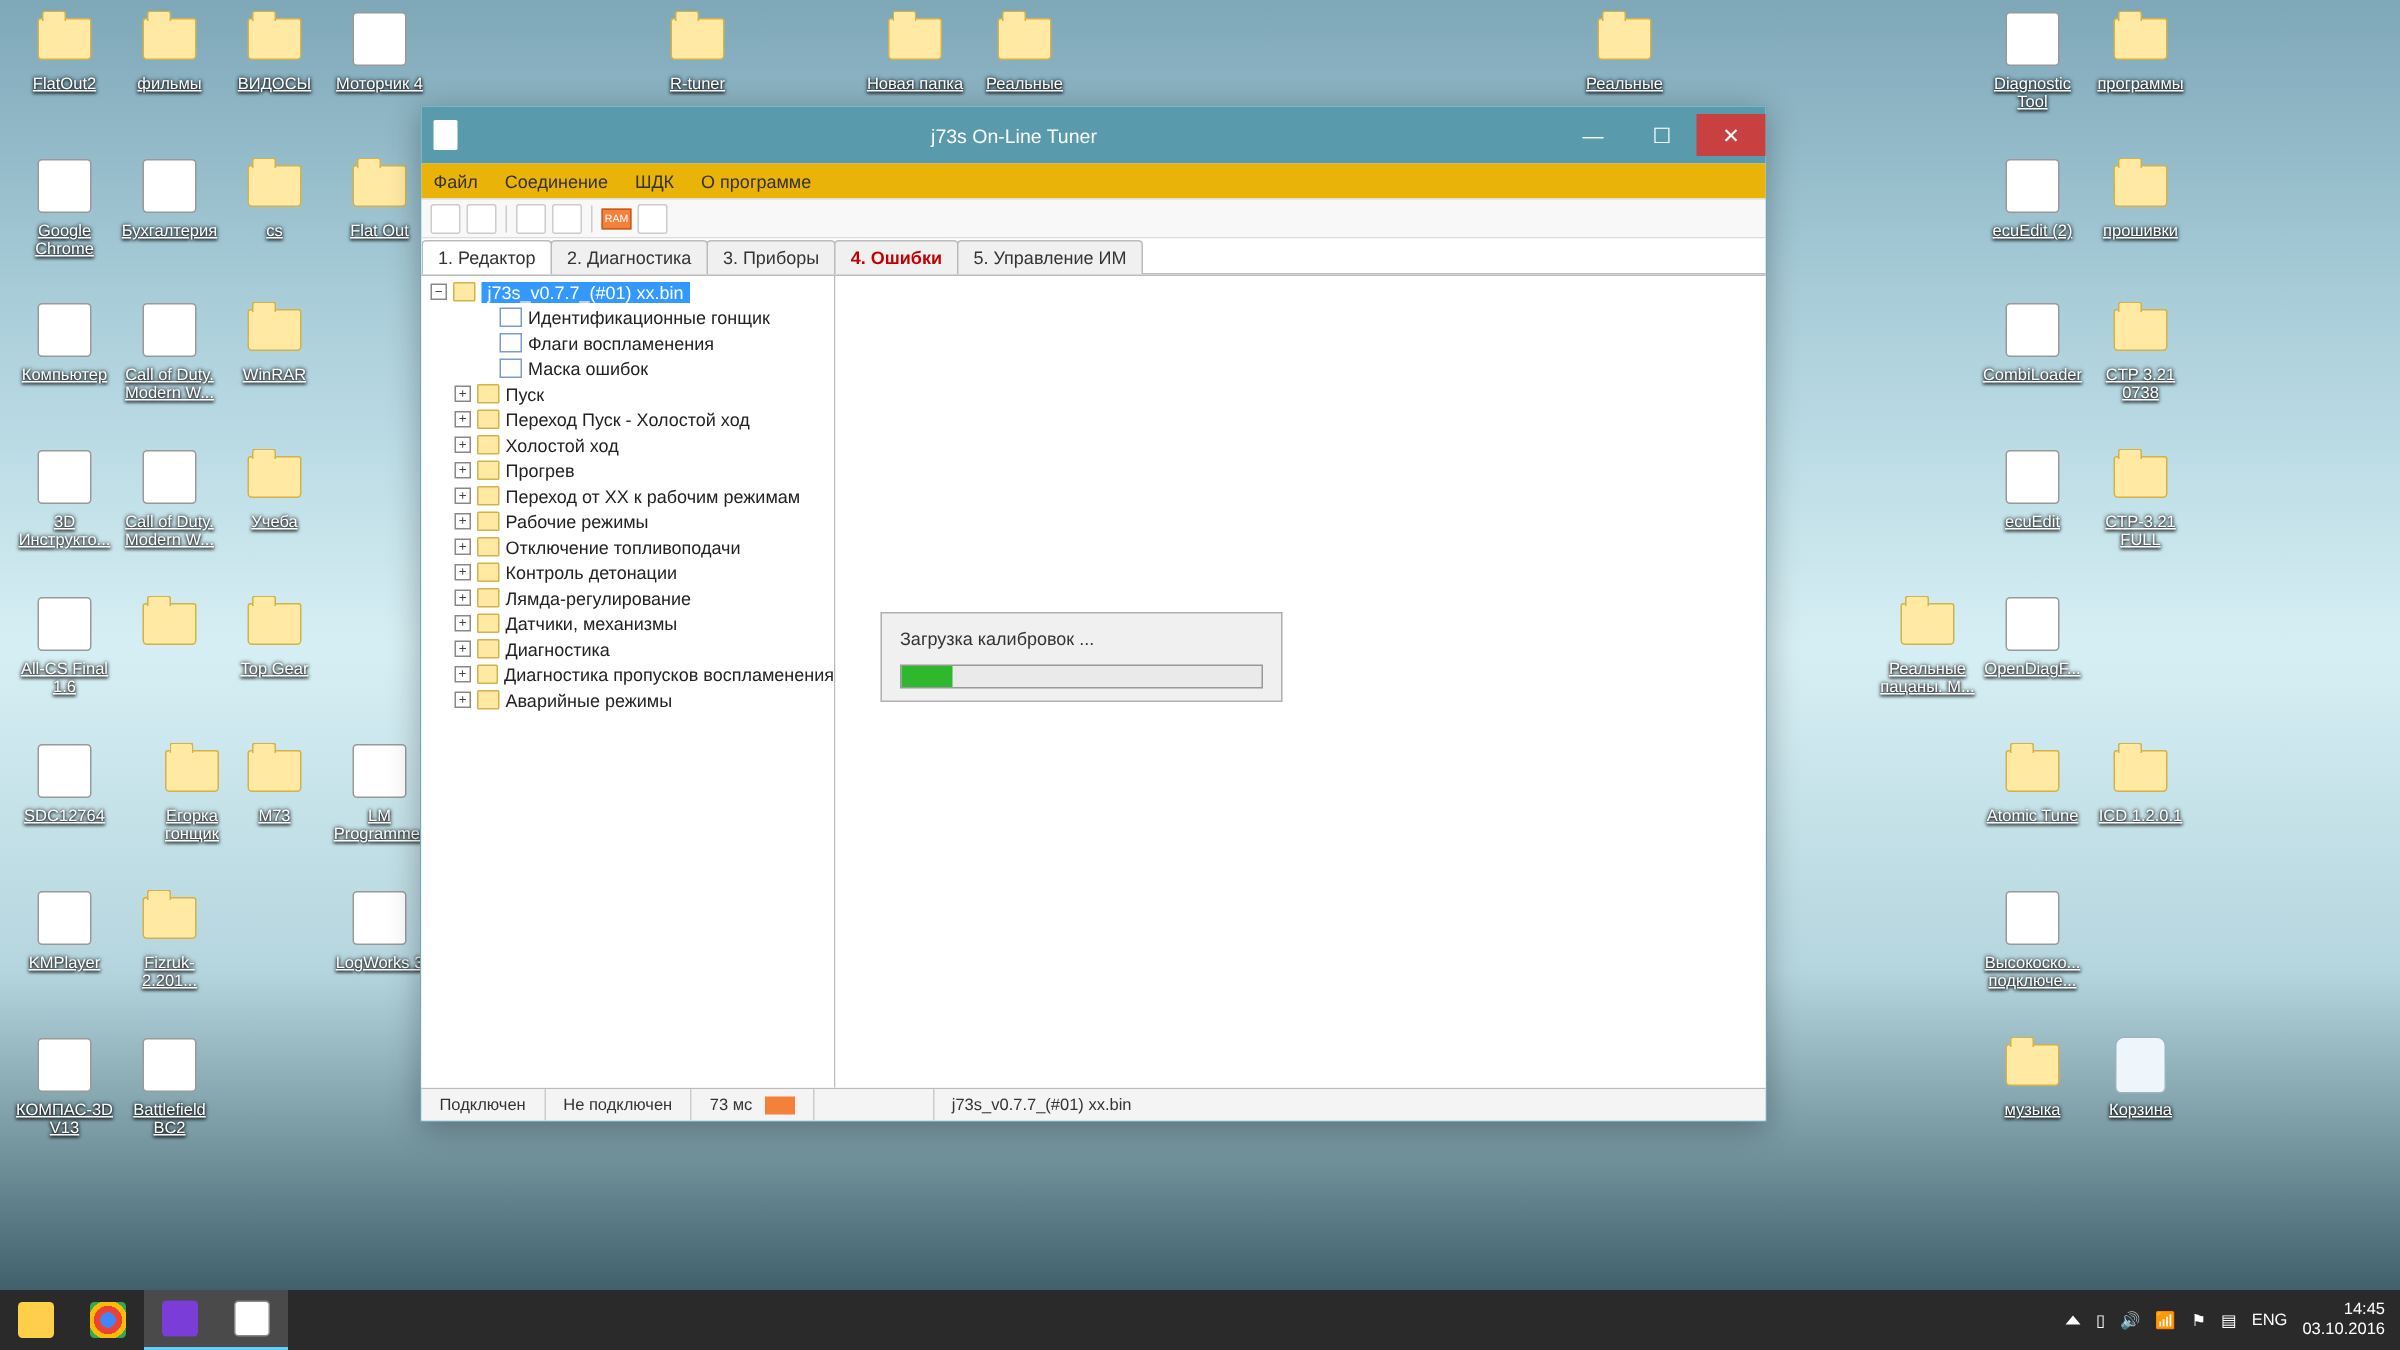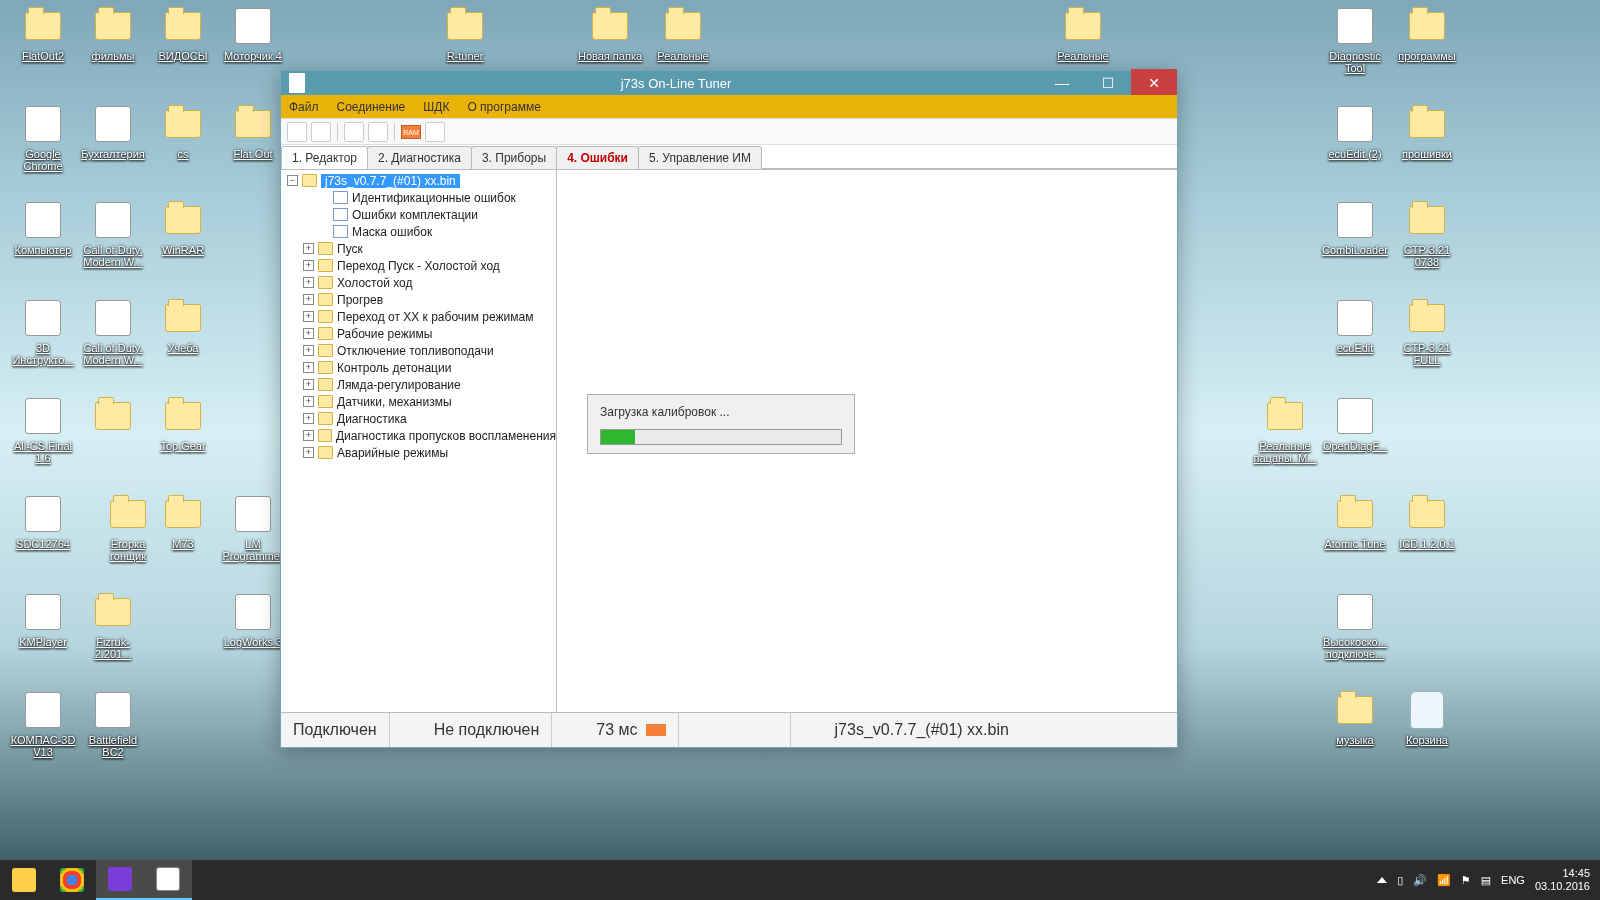--- a/index.html
+++ b/index.html
@@ -7,21 +7,21 @@
   
   .desktop { position: absolute; inset: 0; }
   .dicon { position: absolute; width: 70px; text-align: center; color: #fff; font-size: 11px; text-shadow: 0 0 3px #000,0 1px 2px #000; cursor: pointer; text-decoration: underline; }
   .dicon .glyph { width: 40px; height: 40px; margin: 0 auto 4px; display: flex; align-items: center; justify-content: center; }
   .folder { width: 36px; height: 28px; background: #ffe9a3; border: 1px solid #d4b24a; border-radius: 2px 2px 3px 3px; position: relative; }
   .folder::before { content:""; position:absolute; top:-6px; left:2px; width:14px; height:6px; background:#ffe9a3; border:1px solid #d4b24a; border-bottom:none; border-radius:2px 2px 0 0;}
   .generic { width:36px; height:36px; background:#fff; border:1px solid #999; border-radius:3px; }
   .recycle { width:34px; height:38px; background:#eef6fb; border:1px solid #9cb4c0; border-radius:6px 6px 4px 4px; }
   
   .window { position:absolute; left:280px; top:70px; width:898px; height:678px; background:#f0f0f0; border:1px solid #6fa8b8; box-shadow:0 4px 20px rgba(0,0,0,.3); display:flex; flex-direction:column; }
-  .titlebar { height:24px; background:#5a9aad; display:flex; align-items:center; color:#fff; font-size:12px; }
+  .titlebar { height:38px; background:#5a9aad; display:flex; align-items:center; color:#fff; font-size:12px; }
   .titlebar .doc-icon { width:16px; height:20px; background:#fff; margin:0 8px; border-radius:1px; }
   .titlebar .title { flex:1; text-align:center; font-size:13px; }
   .titlebar .winbtns { display:flex; }
   .titlebar .wbtn { width:46px; height:28px; display:flex; align-items:center; justify-content:center; color:#fff; font-size:14px; cursor:pointer; }
   .titlebar .wbtn.close { background:#c94040; }
   .menubar { height:24px; background:#eab308; border-bottom:1px solid #ddd; display:flex; align-items:center; padding:0 8px; font-size:12px; color:#333; }
   .menubar span { margin-right:18px; cursor:pointer; }
   .toolbar { height:26px; background:#f8f8f8; border-bottom:1px solid #ddd; display:flex; align-items:center; padding:0 6px; gap:4px; }
   .toolbar .tbtn { width:20px; height:20px; background:#fff; border:1px solid #ccc; border-radius:2px; cursor:pointer; }
   .toolbar .sep { width:1px; height:18px; background:#ccc; margin:0 2px; }
@@ -39,21 +39,21 @@
   .tree .tfolder { background:#ffe9a3; border:1px solid #d4b24a; border-radius:1px; }
   .tree .tfolder.open { background:#ffe9a3; }
   .tree .tdoc { background:#fff; border:1px solid #7a9ccf; position:relative; }
   .tree .root { background:#3399ff; color:#fff; padding:0 4px; }
   .tree .indent1 { padding-left:22px; }
   .tree .indent2 { padding-left:22px; }
   .main { flex:1; background:#fff; position:relative; }
   .dialog { position:absolute; left:30px; top:224px; width:268px; height:60px; background:#f0f0f0; border:1px solid #b0b0b0; padding:10px 12px; font-size:12px; color:#333; }
   .dialog .pbar { margin-top:10px; height:16px; border:1px solid #999; background:#eaeaea; position:relative; }
   .dialog .pfill { position:absolute; left:0; top:0; bottom:0; width:14%; background:#2eb82e; }
-  .statusbar { height:35px; background:#f4f4f4; border-top:1px solid #bbb; display:flex; align-items:center; font-size:16px; color:#333;gap:32px; }
+  .statusbar { height:22px; background:#f4f4f4; border-top:1px solid #bbb; display:flex; align-items:center; font-size:11px; color:#333; }
   .statusbar .cell { padding:0 12px; border-right:1px solid #ccc; height:100%; display:flex; align-items:center; }
   .statusbar .ram2 { width:20px; height:12px; background:#f5803a; margin-left:8px; }
   
   .taskbar { position:absolute; left:0; right:0; bottom:0; height:40px; background:#2a2a2a; display:flex; align-items:center; color:#fff; font-size:12px; }
   .taskbar .tbitem { width:48px; height:40px; display:flex; align-items:center; justify-content:center; cursor:pointer; }
   .taskbar .tbitem.active { background:#4a4a4a; border-bottom:2px solid #6cf; }
   .taskbar .tbg { width:24px; height:24px; border-radius:3px; }
   .taskbar .tray { margin-left:auto; display:flex; align-items:center; gap:10px; padding-right:10px; font-size:11px; }
   .taskbar .clock { text-align:right; line-height:1.2; }
   .tri { width:0;height:0;border-left:5px solid transparent;border-right:5px solid transparent;border-bottom:6px solid #fff;}
@@ -375,27 +375,27 @@
       <div class="row">
         <span class="exp">−</span>
         <span class="ticon tfolder open"></span>
         <span class="root">j73s_v0.7.7_(#01) xx.bin</span>
       </div>
       <div id="tree-body">
           <div class="row indent1">
             <span class="exp blank"></span>
             <span class="exp blank"></span>
             <span class="ticon tdoc"></span>
-            <span>Идентификационные ошибок</span>
+            <span>Идентификационные гонщик</span>
           </div>
           <div class="row indent1">
             <span class="exp blank"></span>
             <span class="exp blank"></span>
             <span class="ticon tdoc"></span>
-            <span>Ошибки комплектации</span>
+            <span>Флаги воспламенения</span>
           </div>
           <div class="row indent1">
             <span class="exp blank"></span>
             <span class="exp blank"></span>
             <span class="ticon tdoc"></span>
             <span>Маска ошибок</span>
           </div>
           <div class="row indent2">
             <span class="exp">+</span>
             <span class="ticon tfolder"></span>

